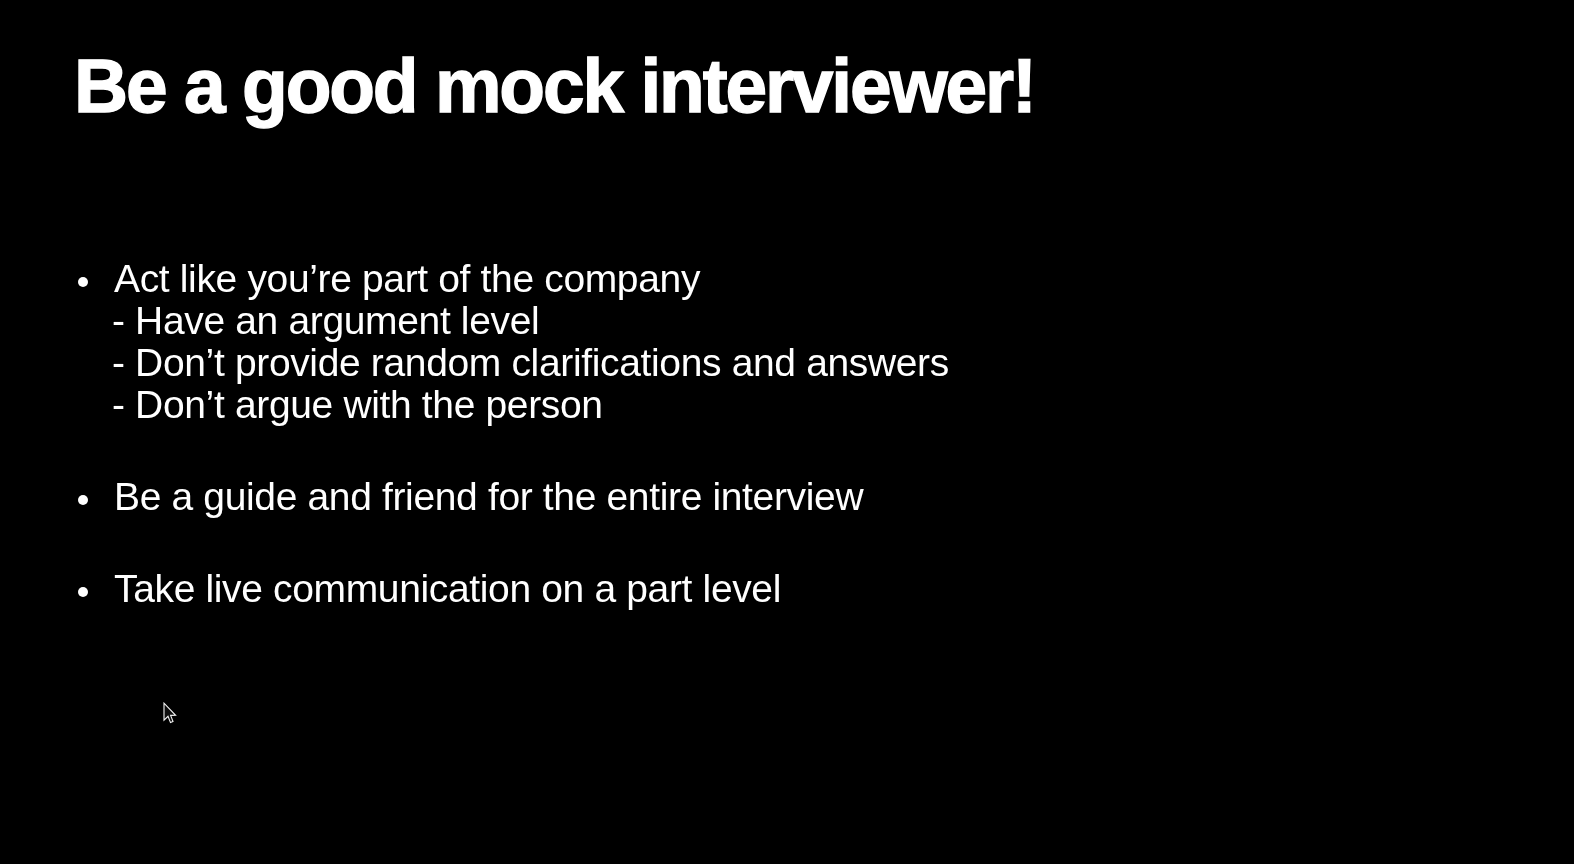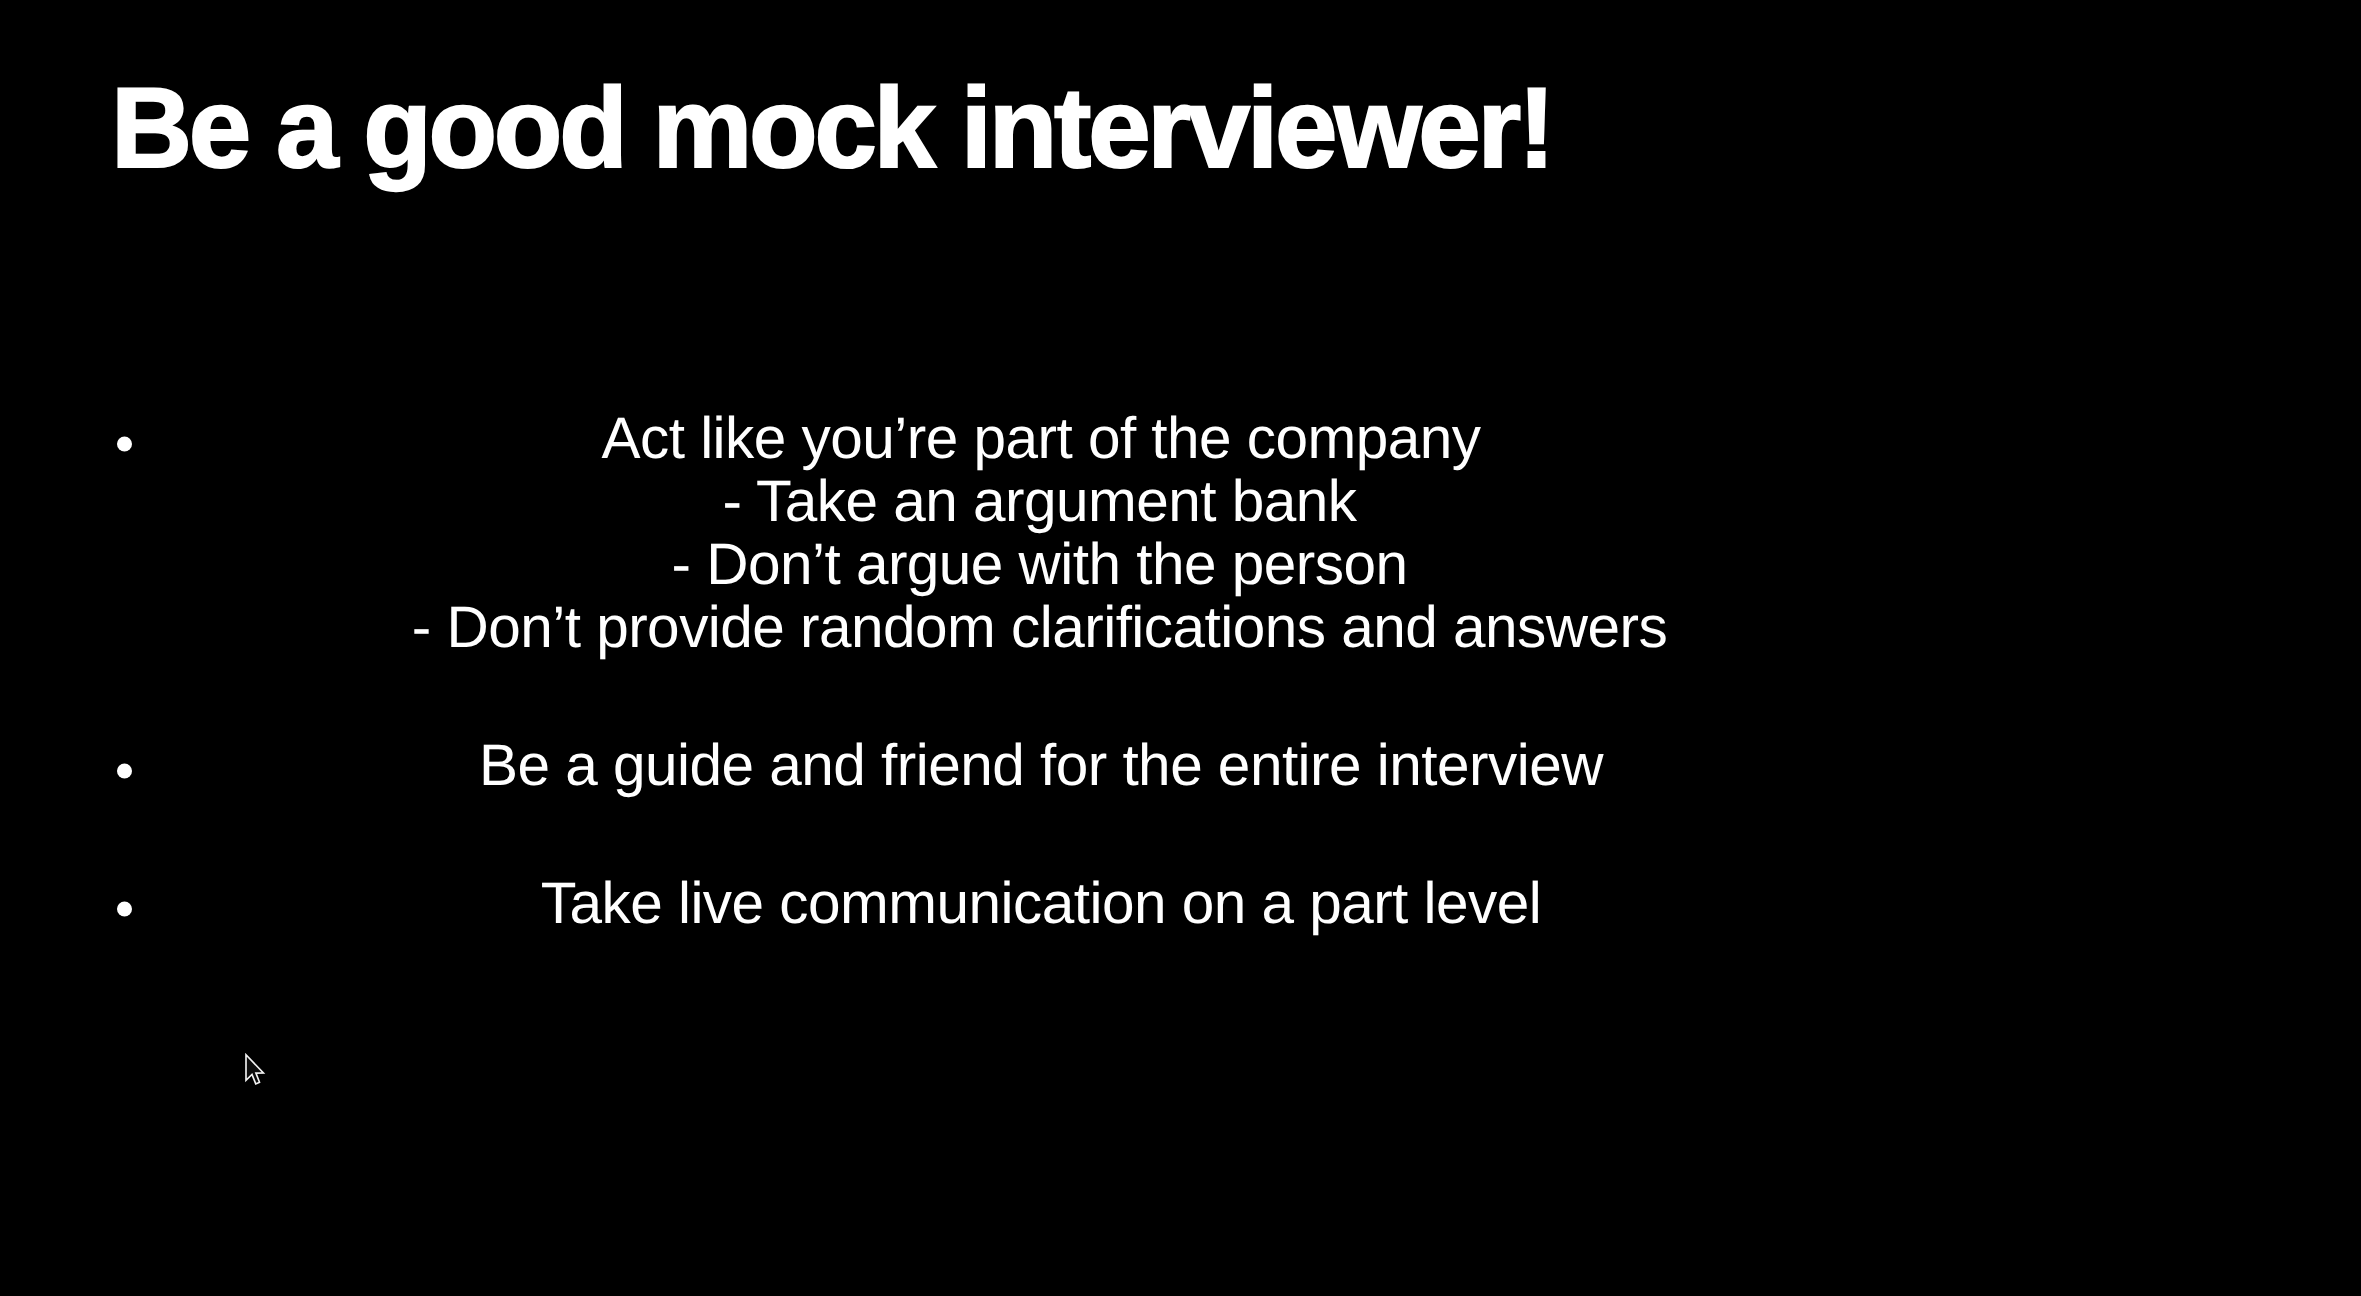--- a/index.html
+++ b/index.html
@@ -39,23 +39,22 @@
     white-space: nowrap;
     transform: scaleX(0.985);
     transform-origin: left top;
     -webkit-text-stroke: 1.35px #ffffff;
   }
 
   
   .body-block {
     position: absolute;
     left: 74px;
-    top: 272px;
+    top: 258px;
     width: 1200px;
-    text-align: center;
   }
 
   .bullet-group {
     margin: 0;
     padding: 0;
   }
 
   .bullet-group + .bullet-group {
     margin-top: 50px;
   }
@@ -118,23 +117,23 @@
   <h1 class="slide-title">Be a good mock interviewer!</h1>
 
   <div class="body-block">
 
     <div class="bullet-group">
       <div class="bullet-row">
         <span class="bullet-dot"></span>
         <span>Act like you’re part of the company</span>
       </div>
       <div class="sub-list">
-        <div class="sub-row">- Take an argument bank</div>
+        <div class="sub-row">- Have an argument level</div>
+        <div class="sub-row">- Don’t provide random clarifications and answers</div>
         <div class="sub-row">- Don’t argue with the person</div>
-        <div class="sub-row">- Don’t provide random clarifications and answers</div>
       </div>
     </div>
 
     <div class="bullet-group">
       <div class="bullet-row">
         <span class="bullet-dot"></span>
         <span>Be a guide and friend for the entire interview</span>
       </div>
     </div>
 

